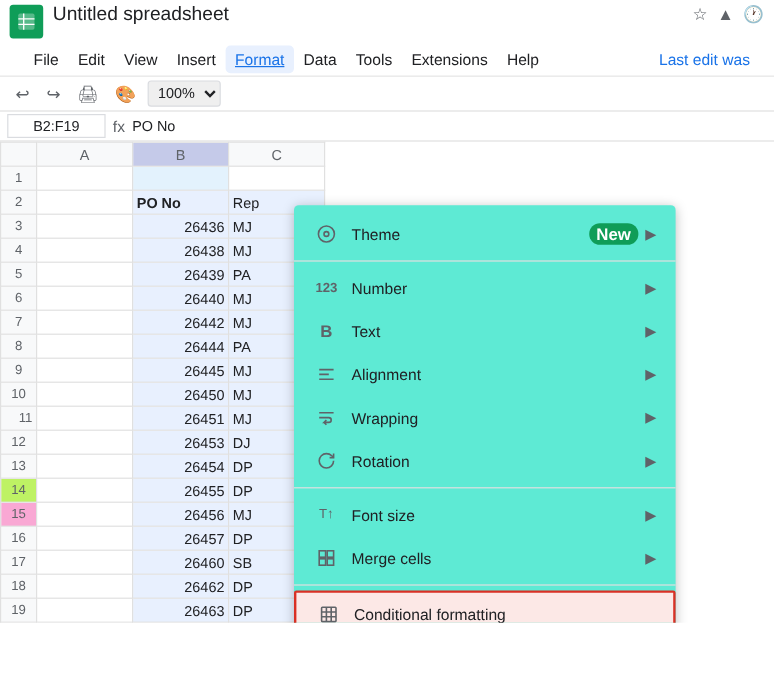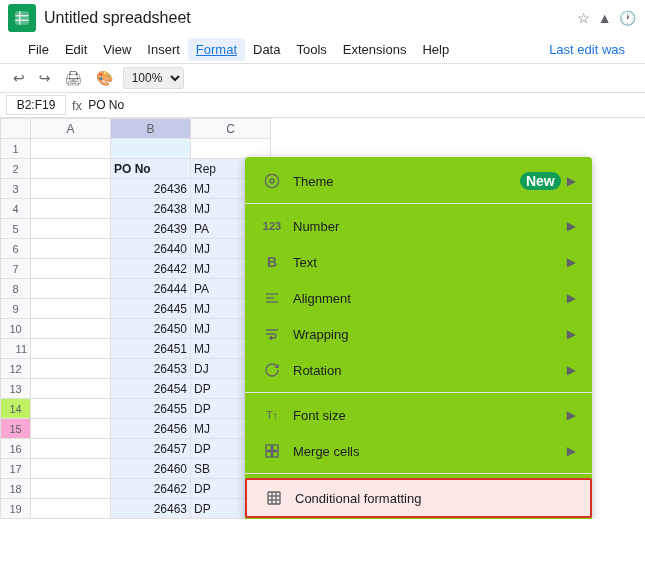--- a/index.html
+++ b/index.html
@@ -1,50 +1,50 @@
 <!DOCTYPE html>
 <html><head>
   <meta charset="utf-8">
   <style>
     * { margin: 0; padding: 0; box-sizing: border-box; }
     body { font-family: Arial, sans-serif; font-size: 13px; background: #fff; width: 645px; height: 573px; overflow: hidden; position: relative; }
 
     
-    .top-bar { display: flex; align-items: center; padding: 4px 8px; gap: 8px; background: #fff; }
+    .top-bar { display: flex; padding: 4px 8px; gap: 8px; background: #fff; }
     .app-icon { width: 28px; height: 28px; background: #0f9d58; border-radius: 3px; display: flex; align-items: center; justify-content: center; }
     .app-icon svg { width: 18px; height: 18px; }
     .title-text { font-size: 16px; color: #202124; flex: 1; }
     .title-icon { color: #5f6368; font-size: 14px; cursor: pointer; }
 
     
     .menu-bar { display: flex; align-items: center; padding: 2px 20px; background: #fff; border-bottom: 1px solid #e0e0e0; }
     .menu-item { padding: 4px 8px; font-size: 13px; color: #202124; cursor: pointer; border-radius: 4px; }
     .menu-item.active { background: #e8f0fe; color: #1a73e8; text-decoration: underline; }
     .last-edit { color: #1a73e8; font-size: 13px; margin-left: auto; }
 
     
     .toolbar { display: flex; align-items: center; padding: 3px 8px; gap: 4px; background: #fff; border-bottom: 1px solid #e0e0e0; }
     .toolbar-btn { padding: 3px 5px; color: #5f6368; cursor: pointer; border: none; background: none; font-size: 14px; border-radius: 3px; }
     .zoom-select { border: 1px solid #dadce0; border-radius: 3px; padding: 2px 4px; font-size: 12px; color: #202124; cursor: pointer; }
 
     
     .formula-bar { display: flex; align-items: center; padding: 2px 6px; border-bottom: 1px solid #e0e0e0; gap: 6px; }
-    .cell-ref { width: 60px; border: 1px solid #dadce0; padding: 2px 4px; font-size: 12px; text-align: center; color: #202124; }
+    .cell-ref { width: 82px; border: 1px solid #dadce0; padding: 2px 4px; font-size: 12px; text-align: center; color: #202124; }
     .fx-label { color: #5f6368; font-size: 13px; }
     .formula-input { flex: 1; border: none; font-size: 12px; color: #202124; outline: none; }
     table { border-collapse: collapse; table-layout: fixed; }
     th, td { border: 1px solid #e0e0e0; font-size: 12px; padding: 1px 3px; height: 20px; overflow: hidden; white-space: nowrap; }
     th { background: #f8f9fa; color: #5f6368; font-weight: 400; text-align: center; width: 80px; }
     th.col-a { width: 30px; }
     td { color: #202124; }
     td.num { text-align: right; }
     td.selected { background: #e8f0fe; }
     td.selected-col { background: #e3f2fd; }
     .grid-container { overflow: hidden; }
-    .dropdown-menu { position: absolute; top: 39px; left: 245px; width: 347px; background: #84cc16; border-radius: 4px; box-shadow: 0 2px 10px rgba(0,0,0,0.25); z-index: 200; padding: 6px 0; }
+    .dropdown-menu { position: absolute; top: 53px; left: 245px; width: 318px; background: #5eead4; border-radius: 4px; box-shadow: 0 2px 10px rgba(0,0,0,0.25); z-index: 200; padding: 6px 0; }
     .menu-divider { height: 1px; background: #e0e0e0; margin: 4px 0; }
     .menu-row { display: flex; align-items: center; padding: 7px 16px; cursor: pointer; position: relative; }
     .menu-row.highlighted { background: #fce8e6; border: 2px solid #d93025; border-radius: 2px; }
     .menu-icon { width: 22px; height: 22px; display: flex; align-items: center; justify-content: center; margin-right: 10px; color: #5f6368; font-size: 14px; flex-shrink: 0; }
     .menu-label { flex: 1; color: #202124; font-size: 13px; }
     .menu-arrow { color: #5f6368; font-size: 12px; margin-left: 6px; }
     .new-badge { background: #0f9d58; color: #fff; font-size: 14px; font-weight: 700; padding: 1px 6px; border-radius: 10px; margin-left: 20px; }
 
     .spreadsheet-area { position: relative; overflow: hidden; }
   </style>

